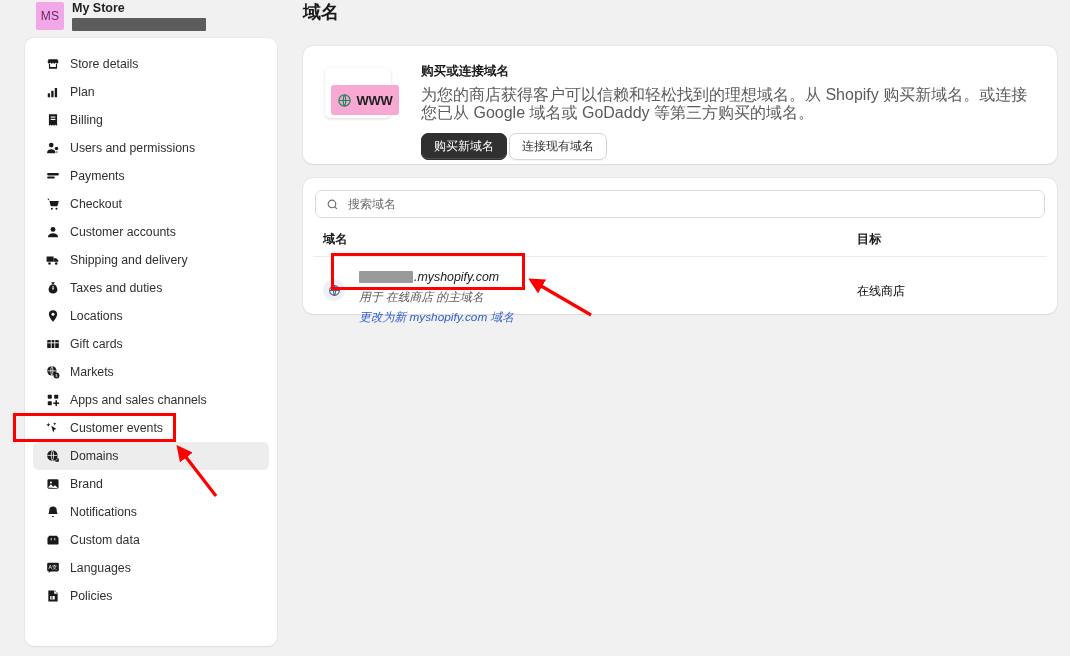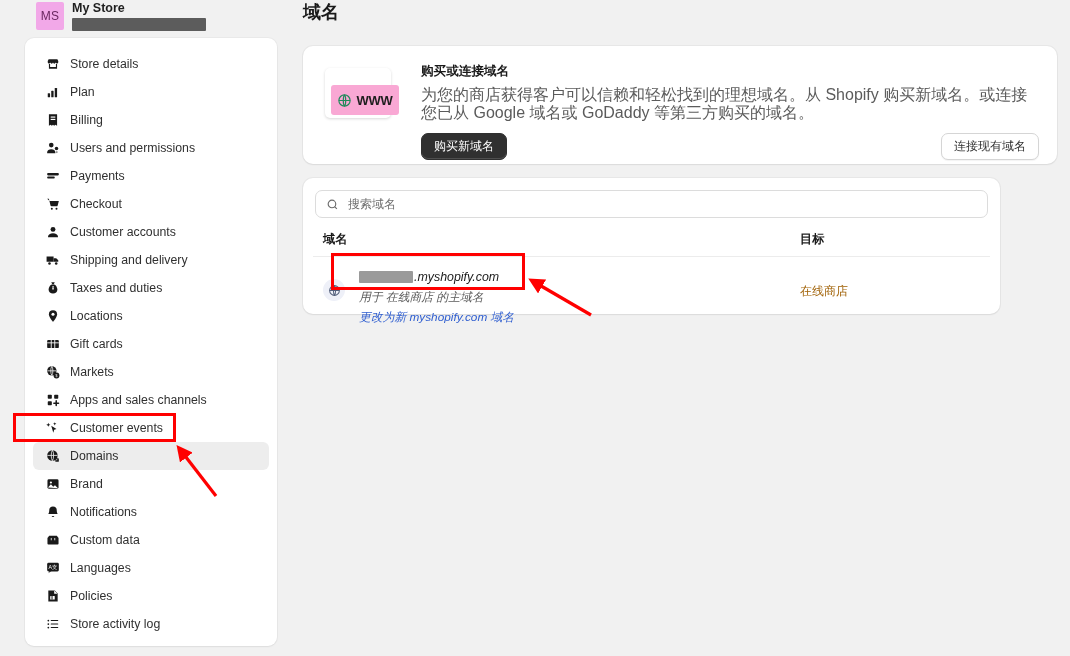--- a/index.html
+++ b/index.html
@@ -203,21 +203,21 @@
     margin-bottom: 7px;
     line-height: 16px;
   }
   .buy-desc {
     font-size: 16px;
     color: #5b5b5b;
     line-height: 18px;
     max-width: 640px;
     margin-bottom: 11px;
   }
-  .btn-row { display: flex; gap: 2px; align-items: center; justify-content: space-between; }
+  .btn-row { display: flex; gap: 2px; align-items: center; }
   .btn {
     font-size: 12px;
     border-radius: 7px;
     padding: 5px 12px;
     cursor: pointer;
     line-height: 15px;
     white-space: nowrap;
   }
   .btn-primary {
     background: #303030;
@@ -228,21 +228,21 @@
   .btn-secondary {
     background: #ffffff;
     color: #303030;
     border: 1px solid #d5d5d5;
     box-shadow: 0 1px 1px rgba(0,0,0,.05);
   }
 
   .list-card {
     left: 13px;
     top: 178px;
-    width: 697px;
+    width: 754px;
     height: 136px;
     padding: 10px 10px 0 10px;
     box-sizing: border-box;
   }
   .search-wrap {
     height: 28px;
     border: 1px solid #dcdcdc;
     border-radius: 7px;
     display: flex;
     align-items: center;
@@ -322,21 +322,21 @@
   }
   .row-link {
     font-size: 11.8px;
     color: #2f5ed0;
     line-height: 16px;
     cursor: pointer;
   }
   .row-target {
     width: 180px;
     font-size: 12px;
-    color: #a16207;
+    color: #000000;
     padding-top: 14px;
   }
 
   
   .anno-box {
     position: absolute;
     border: 3px solid #ff0000;
     box-sizing: border-box;
     pointer-events: none;
   }
@@ -559,33 +559,20 @@
           <div class="nav-item">
             <span class="nav-icon">
               <svg width="14" height="14" viewBox="0 0 24 24" fill="currentColor">
                 <path d="M4 2.5h11l5 5V21.5H4z"></path>
                 <path d="M14 2.5v5.5h5.6" fill="#fff"></path>
                 <rect x="7" y="12" width="8" height="6" rx="1" fill="#fff"></rect>
                 <path d="M9 12v6M11 12v6" stroke="currentColor" stroke-width="1"></path>
               </svg>
             </span>
             <span class="label">Policies</span>
-          </div>
-          <div class="nav-item">
-            <span class="nav-icon">
-              <svg width="14" height="14" viewBox="0 0 24 24" fill="currentColor">
-                <circle cx="4" cy="6" r="1.5"></circle>
-                <circle cx="4" cy="12" r="1.5"></circle>
-                <circle cx="4" cy="18" r="1.5"></circle>
-                <rect x="8" y="5" width="13" height="2" rx="1"></rect>
-                <rect x="8" y="11" width="13" height="2" rx="1"></rect>
-                <rect x="8" y="17" width="13" height="2" rx="1"></rect>
-              </svg>
-            </span>
-            <span class="label">Store activity log</span>
           </div>
         </div>
     </div>
   </div>
 
   <div class="main">
     <div class="page-title">域名</div>
 
     <div class="card buy-card">
       <div class="www-illustration">

